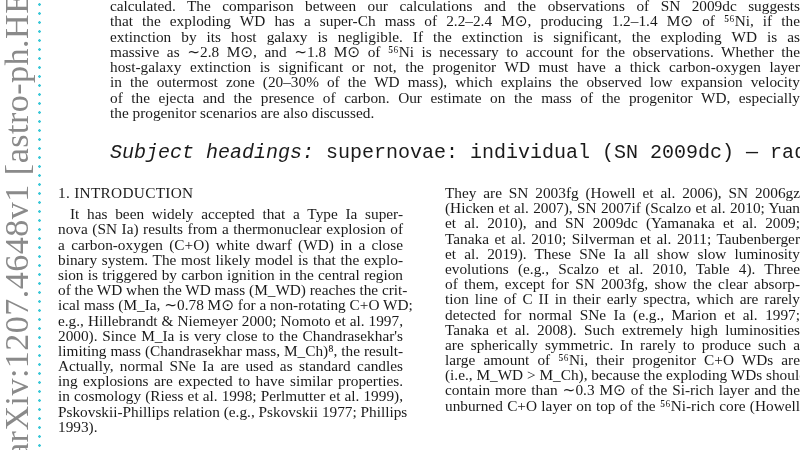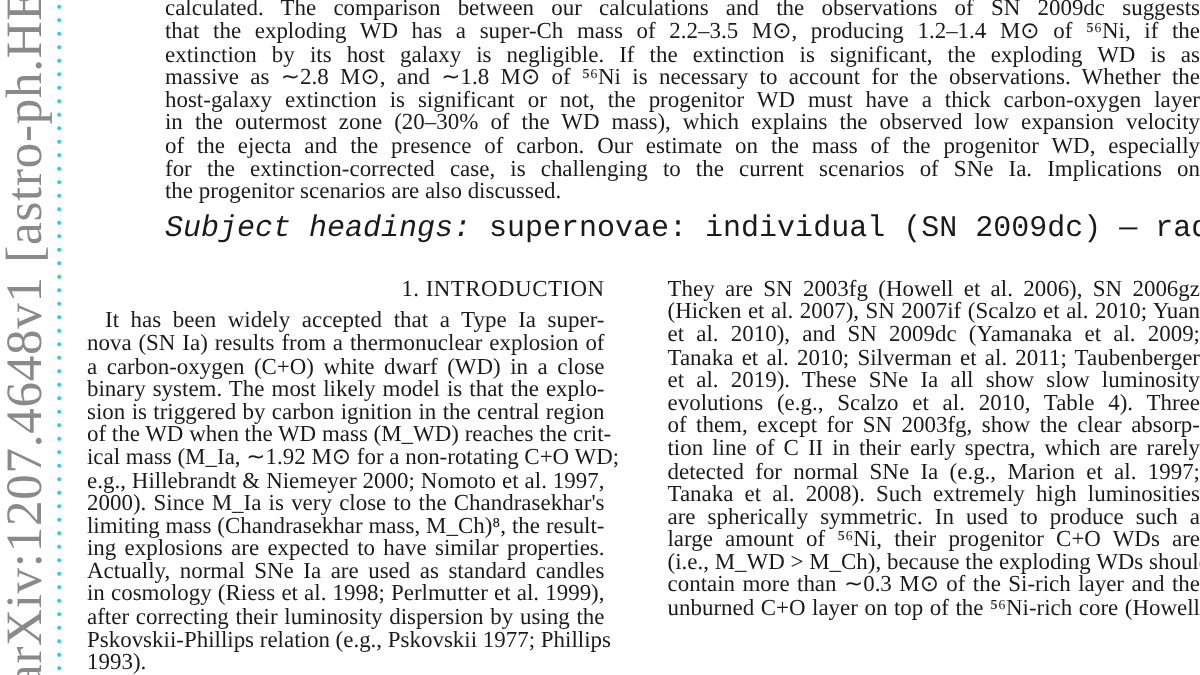--- a/index.html
+++ b/index.html
@@ -27,80 +27,78 @@
     position:absolute; left:110px; top:-2px; width:690px;
     font-family:"Liberation Serif", serif; font-size:15.3px; line-height:15.3px;
   }
   .abstract .ln { white-space:nowrap; height:15.3px; }
   .subject { position:absolute; left:110px; top:141px; font-family:Liberation Mono, monospace; font-size:20px; white-space:nowrap; }
   .subject em { font-style:italic; }
   .col { position:absolute; font-family:"Liberation Serif", serif; font-size:15.3px; line-height:15.2px; }
   .col .ln { white-space:nowrap; height:15.2px; }
   .col-left { left:58px; top:185px; width:345px; }
   .col-right { left:445px; top:185px; width:355px; }
-  .heading { text-align:right; width:345px; letter-spacing:0.3px; margin-bottom:6px; height:auto !important; }
+  .heading { text-align:left; width:345px; letter-spacing:0.3px; margin-bottom:6px; height:auto !important; }
   .indent { padding-left:12px; }
   .justify { text-align:justify; text-align-last:justify; }
 </style>
 </head>
 <body>
 
 <div class="stamp">
   <div class="stamp-text">arXiv:1207.4648v1  [astro-ph.HE]  19 Jul 2012</div>
 </div>
 <div class="dotline"></div>
 
 <div class="abstract">
   <div class="ln justify">calculated.  The comparison between our calculations and the observations of SN 2009dc suggests</div>
-  <div class="ln justify">that the exploding WD has a super-Ch mass of 2.2–3.5 M⊙, producing 1.2–1.4 M⊙ of ⁵⁶Ni, if the</div>
+  <div class="ln justify">that the exploding WD has a super-Ch mass of 2.2–2.4 M⊙, producing 1.2–1.4 M⊙ of ⁵⁶Ni, if the</div>
   <div class="ln justify">extinction by its host galaxy is negligible.  If the extinction is significant, the exploding WD is as</div>
   <div class="ln justify">massive as ∼2.8 M⊙, and ∼1.8 M⊙ of ⁵⁶Ni is necessary to account for the observations. Whether the</div>
   <div class="ln justify">host-galaxy extinction is significant or not, the progenitor WD must have a thick carbon-oxygen layer</div>
   <div class="ln justify">in the outermost zone (20–30% of the WD mass), which explains the observed low expansion velocity</div>
   <div class="ln justify">of the ejecta and the presence of carbon. Our estimate on the mass of the progenitor WD, especially</div>
-  <div class="ln justify">for the extinction-corrected case, is challenging to the current scenarios of SNe Ia.  Implications on</div>
   <div class="ln">the progenitor scenarios are also discussed.</div>
 </div>
 
 <div class="subject">
   <em>Subject headings:</em><span> supernovae: individual (SN 2009dc) — radiative transfer — white dwarfs</span>
 </div>
 
 <div class="col col-left">
   <div class="ln heading">
     <span>1.</span>
     <span>INTRODUCTION</span>
   </div>
   <div class="ln justify indent">It has been widely accepted that a Type Ia super-</div>
   <div class="ln justify">nova (SN Ia) results from a thermonuclear explosion of</div>
   <div class="ln justify">a carbon-oxygen (C+O) white dwarf (WD) in a close</div>
   <div class="ln justify">binary system. The most likely model is that the explo-</div>
   <div class="ln justify">sion is triggered by carbon ignition in the central region</div>
   <div class="ln justify">of the WD when the WD mass (M_WD) reaches the crit-</div>
-  <div class="ln justify">ical mass (M_Ia, ∼1.92 M⊙ for a non-rotating C+O WD;</div>
+  <div class="ln justify">ical mass (M_Ia, ∼0.78 M⊙ for a non-rotating C+O WD;</div>
   <div class="ln justify">e.g., Hillebrandt &amp; Niemeyer 2000; Nomoto et al. 1997,</div>
   <div class="ln justify">2000).  Since M_Ia is very close to the Chandrasekhar's</div>
   <div class="ln justify">limiting mass (Chandrasekhar mass, M_Ch)⁸, the result-</div>
+  <div class="ln justify">Actually, normal SNe Ia are used as standard candles</div>
   <div class="ln justify">ing explosions are expected to have similar properties.</div>
-  <div class="ln justify">Actually, normal SNe Ia are used as standard candles</div>
   <div class="ln justify">in cosmology (Riess et al. 1998; Perlmutter et al. 1999),</div>
-  <div class="ln justify">after correcting their luminosity dispersion by using the</div>
   <div class="ln justify">Pskovskii-Phillips relation (e.g., Pskovskii  1977; Phillips</div>
   <div class="ln">1993).</div>
 </div>
 
 <div class="col col-right">
   <div class="ln justify">They are SN 2003fg (Howell et al. 2006), SN 2006gz</div>
   <div class="ln justify">(Hicken et al. 2007), SN 2007if (Scalzo et al. 2010; Yuan</div>
   <div class="ln justify">et al. 2010), and SN 2009dc (Yamanaka et al. 2009;</div>
   <div class="ln justify">Tanaka et al. 2010; Silverman et al. 2011; Taubenberger</div>
   <div class="ln justify">et al. 2019).  These SNe Ia all show slow luminosity</div>
   <div class="ln justify">evolutions (e.g., Scalzo et al. 2010, Table 4).   Three</div>
   <div class="ln justify">of them, except for SN 2003fg, show the clear absorp-</div>
   <div class="ln justify">tion line of C II in their early spectra, which are rarely</div>
   <div class="ln justify">detected for normal SNe Ia (e.g., Marion et al. 1997;</div>
   <div class="ln justify">Tanaka et al. 2008).  Such extremely high luminosities</div>
-  <div class="ln justify">are spherically symmetric.  In used to produce such a</div>
+  <div class="ln justify">are spherically symmetric.  In rarely to produce such a</div>
   <div class="ln justify">large amount of ⁵⁶Ni, their progenitor C+O WDs are</div>
   <div class="ln justify">(i.e., M_WD &gt; M_Ch), because the exploding WDs should</div>
   <div class="ln justify">contain more than ∼0.3 M⊙ of the Si-rich layer and the</div>
   <div class="ln justify">unburned C+O layer on top of the ⁵⁶Ni-rich core (Howell</div>
 </div>
 
 </body></html>

